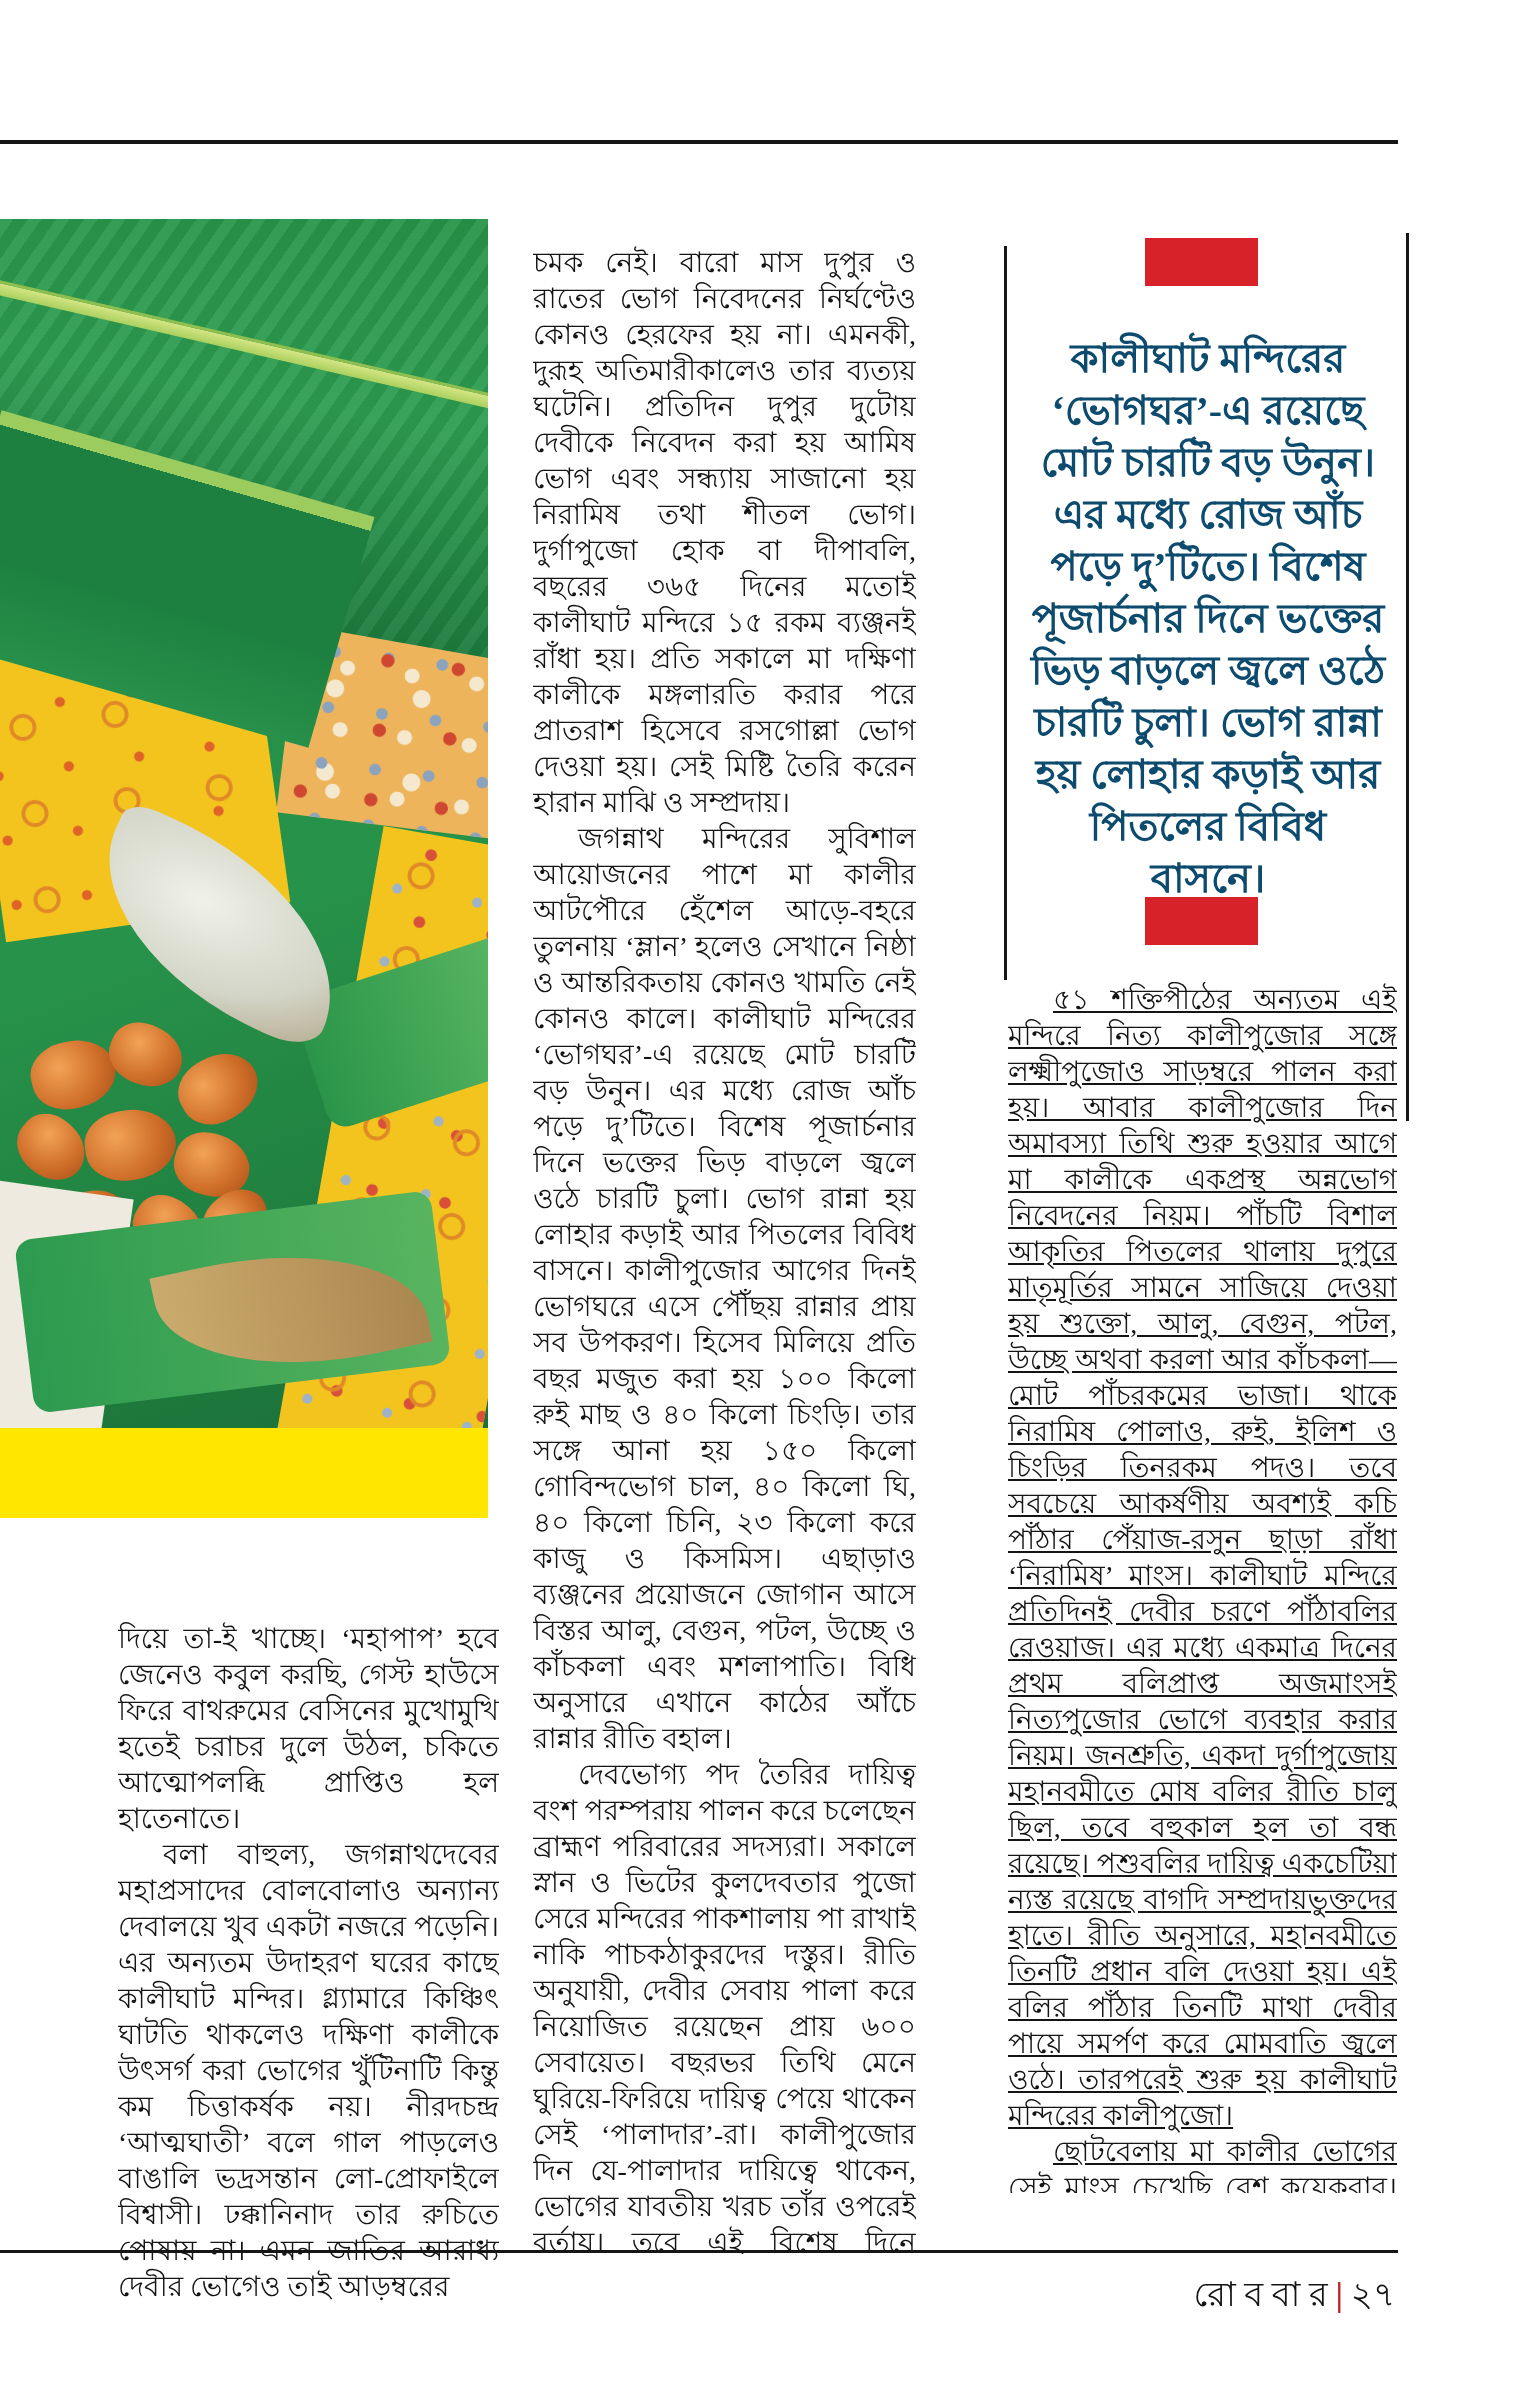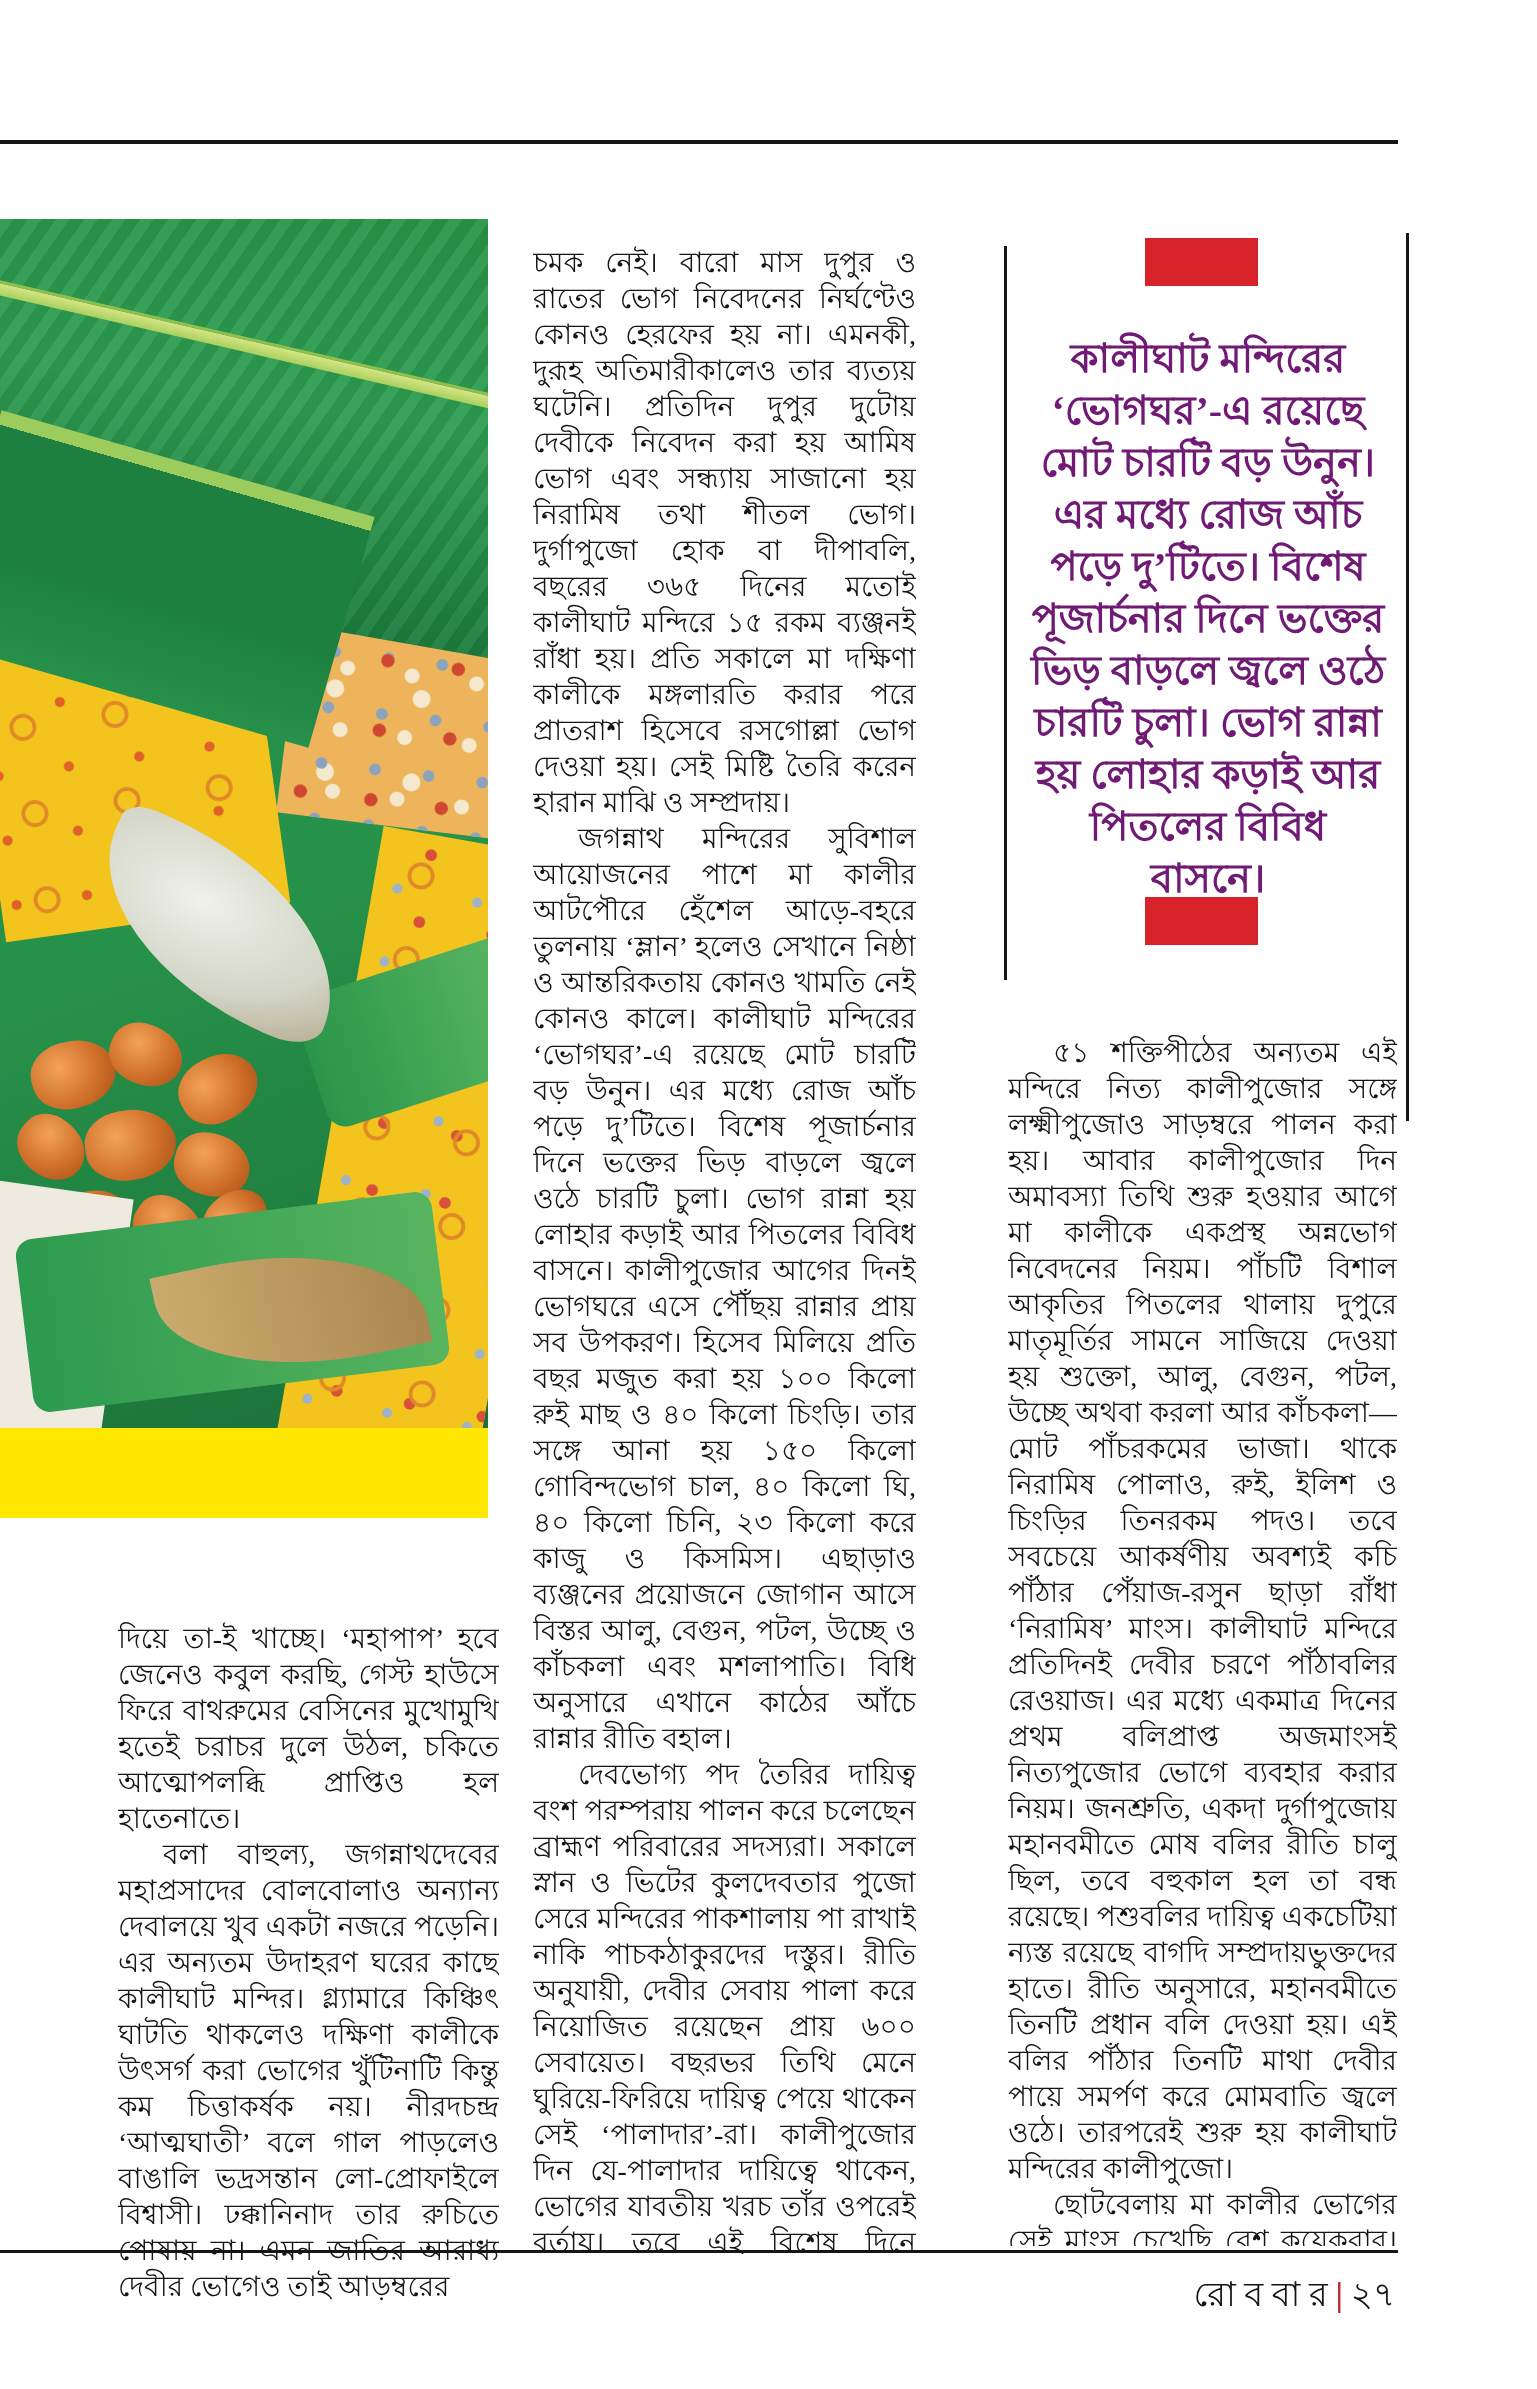--- a/index.html
+++ b/index.html
@@ -59,30 +59,30 @@
       background:linear-gradient(90deg,#cbab6d,#ab8750); border-radius:0 80% 0 80%; }
 
   .yellow-strip { position:absolute; left:0; top:1428px; width:488px; height:90px; background:#ffe700; }
 
   
   .col { position:absolute; text-align:justify; font-size:28px; line-height:36px; overflow:hidden; }
   .col p { margin:0; }
   .col p.indent { text-indent:45px; }
   .col-left   { left:118px;  top:1621px; width:381px; height:686px; }
   .col-middle { left:533px;  top:245px;  width:383px; height:2009px; }
-  .col-right  { left:1008px; top:1035px; width:389px; height:1211px; }
+  .col-right  { left:1008px; top:982px; width:389px; height:1211px;text-decoration:underline; }
 
   
   .pq-rule-left  { position:absolute; left:1004px; top:246px; width:3.1px; height:734px; background:#161616; }
   .pq-rule-right { position:absolute; left:1406px; top:233px; width:3.1px; height:888px; background:#161616; }
   .pq-bar { position:absolute; left:1145px; width:113px; height:48px; background:#d7222a; }
   .pq-bar-top { top:238px; }
   .pq-bar-bottom { top:897px; }
   .pullquote-text { position:absolute; left:1029px; top:333px; width:358px;
-      text-align:center; font-weight:bold; font-size:40px; line-height:52px; color:#701a75; }
+      text-align:center; font-weight:bold; font-size:40px; line-height:52px; color:#0c4a6e; }
 
   
   .footer { position:absolute; top:2268px; right:143px; font-size:34px; white-space:nowrap; }
   .footer .sep { color:#c2272d; padding:0 7.8px; font-weight:bold; }
 </style>
 </head>
 <body>
 
 <div class="page">
 

